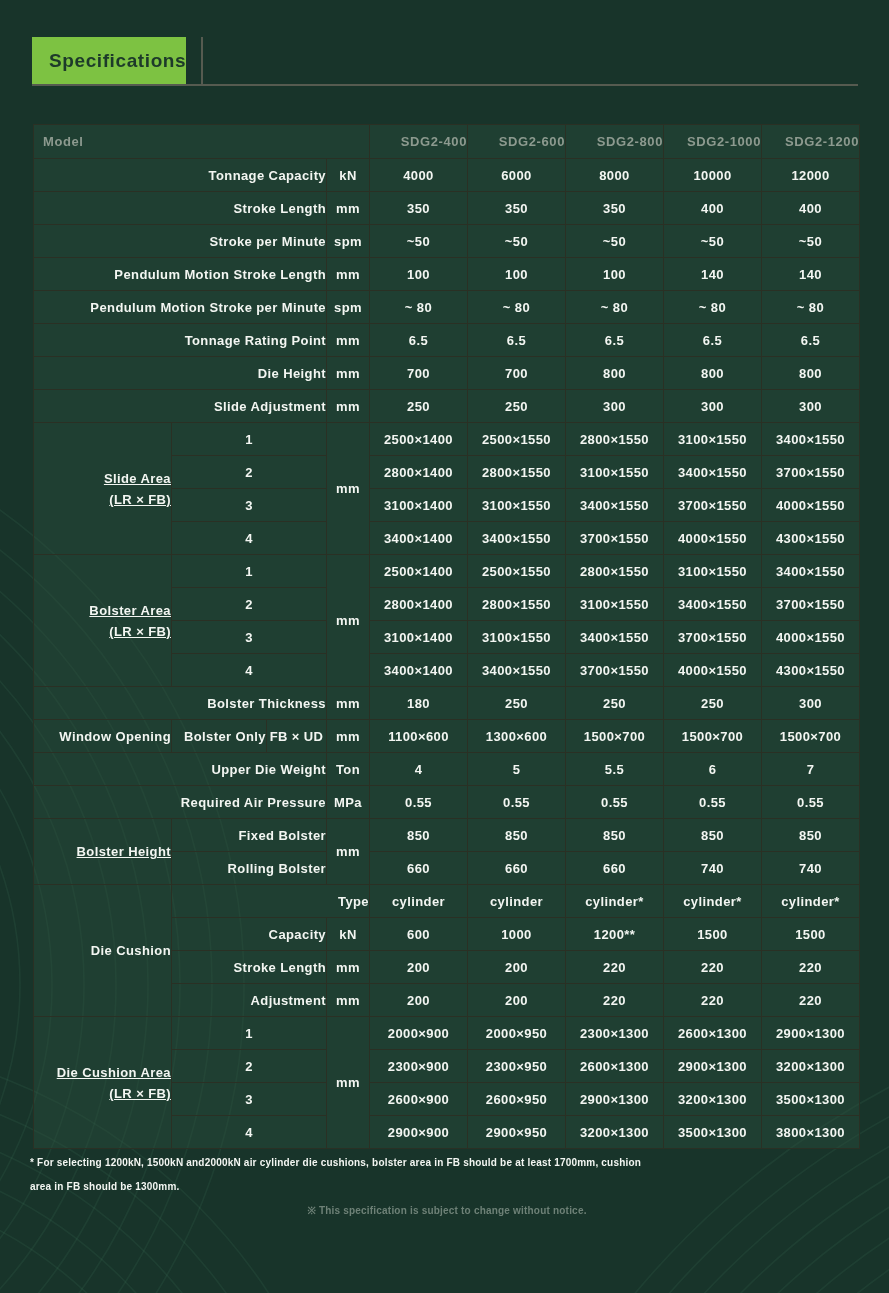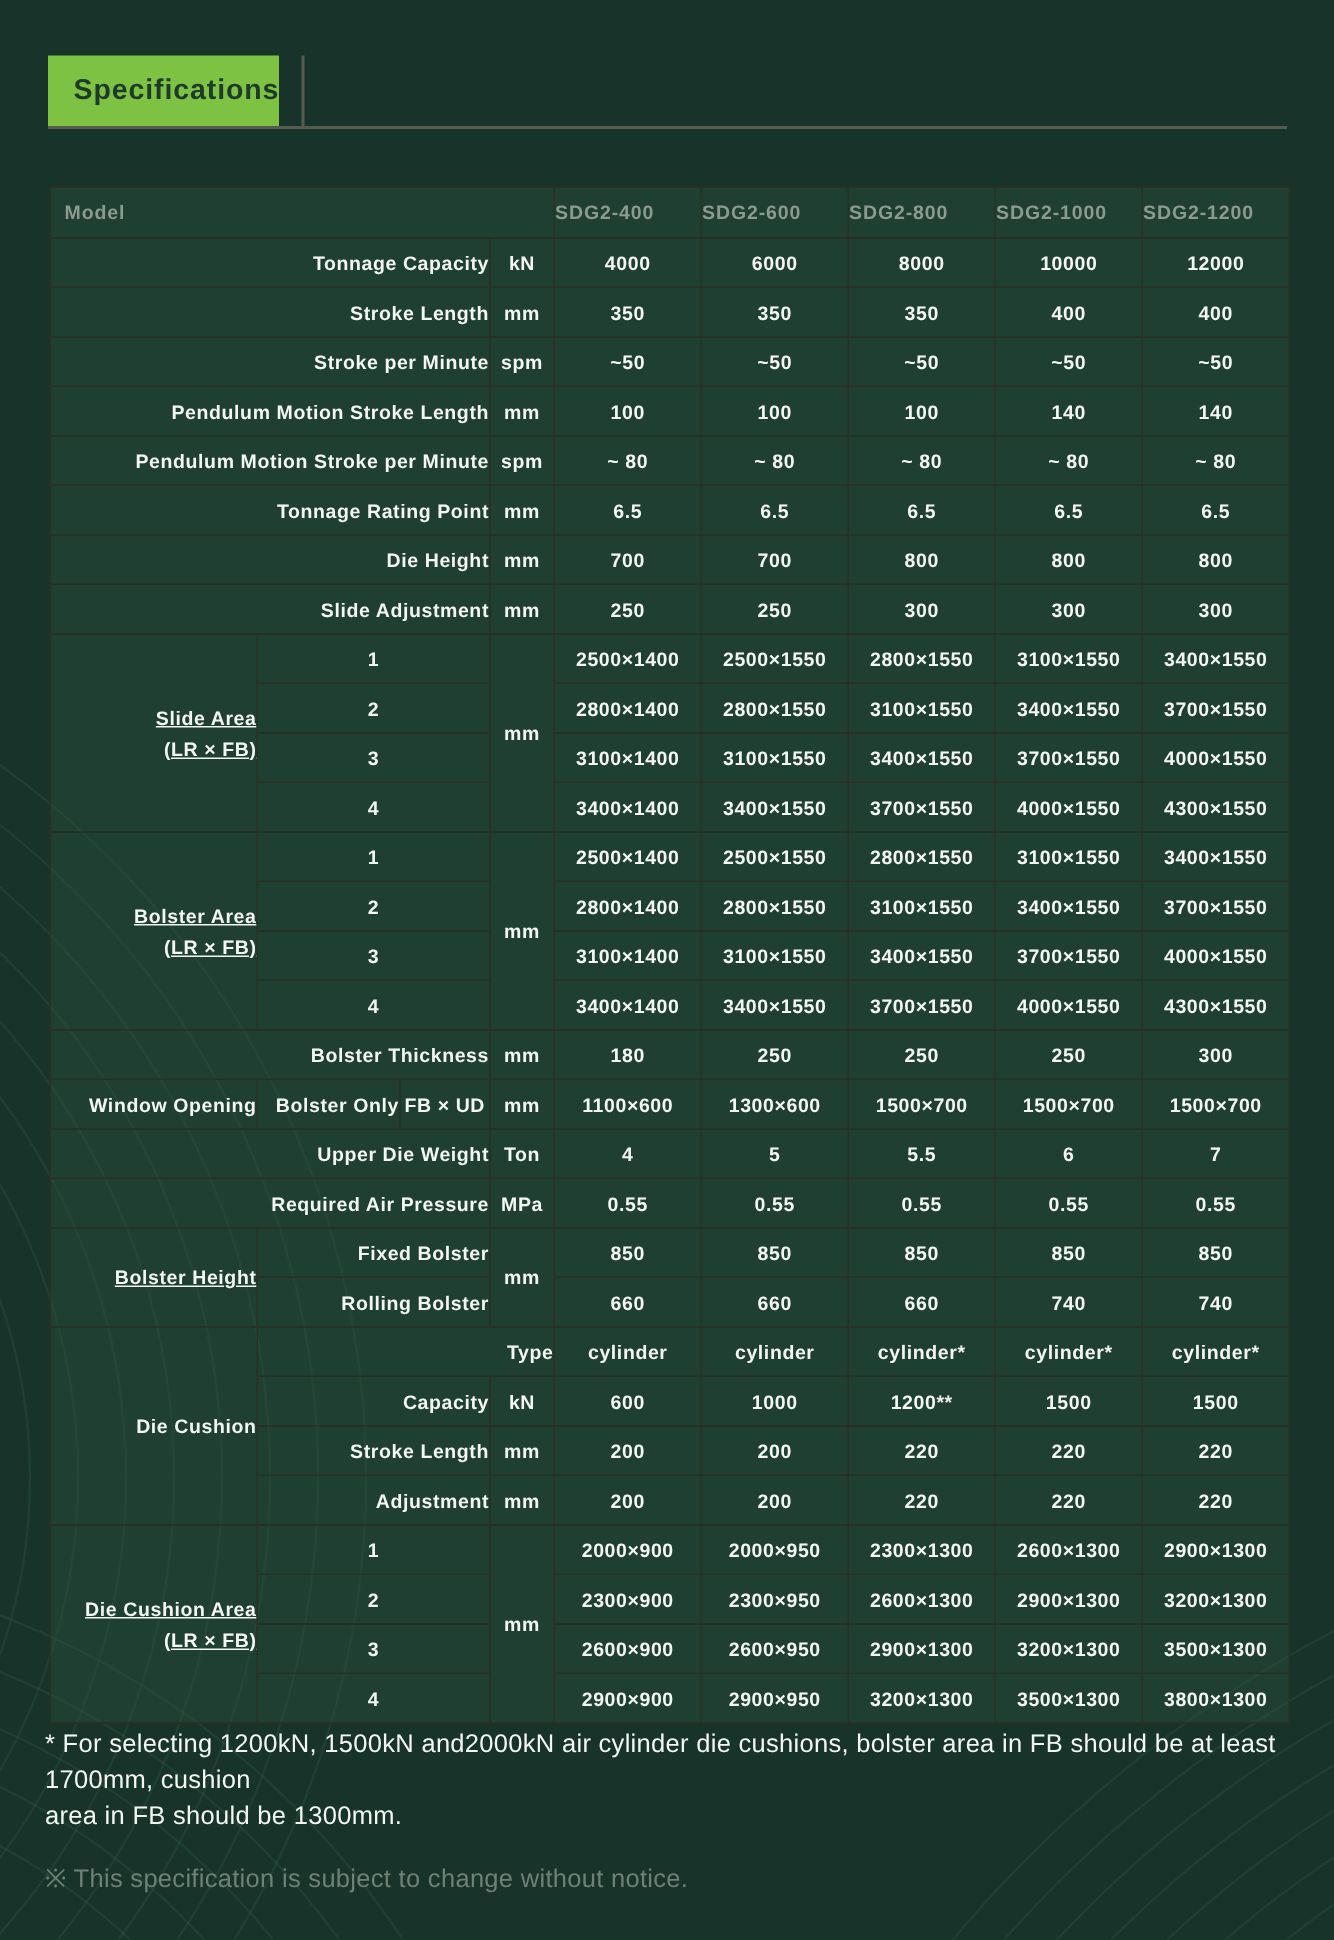--- a/index.html
+++ b/index.html
@@ -45,29 +45,29 @@
     color:var(--white);
     font-size:13px;font-weight:bold;letter-spacing:0.4px;
     padding:0;vertical-align:middle;
     overflow:hidden;white-space:nowrap;
   }
   tr{height:33px;}
   tr.hdr{height:34px;}
   td.lbl, td.subl{text-align:right;padding-left:9px;}
   td.ctr{text-align:center;}
   td.model{color:var(--hdr);text-align:left;padding-left:9px;letter-spacing:0.6px;}
-  td.colh{color:var(--hdr);text-align:left;letter-spacing:0.6px;margin-top:12px;}
+  td.colh{color:var(--hdr);text-align:right;letter-spacing:0.6px;margin-top:12px;}
   td.lbl div{line-height:21px;text-decoration:underline;}
 
   
   #footnotes{left:30px;top:1151px;width:834px;color:var(--white);
-    font-size:17px;font-weight:400;letter-spacing:0.2px;}
+    font-size:10px;font-weight:700;letter-spacing:0.2px;}
   #footnotes .fline{line-height:24px;}
   #footnotes .f2{margin-top:6px;line-height:20px;}
-  #footnotes .f3{margin-top:20px;line-height:20px;color:var(--dim);}
+  #footnotes .f3{margin-top:2px;line-height:20px;color:var(--dim);text-align:center;}
 </style>
 </head>
 <body>
 
 <svg id="bg-pattern" width="889" height="1293" viewBox="0 0 889 1293">
   <g fill="none" stroke="#4e8a6b" stroke-opacity="0.13" stroke-width="1.6">
     <circle cx="1285" cy="1835" r="560"></circle>
       <circle cx="1285" cy="1835" r="586"></circle>
     <circle cx="1285" cy="1835" r="612"></circle>
       <circle cx="1285" cy="1835" r="638"></circle>

